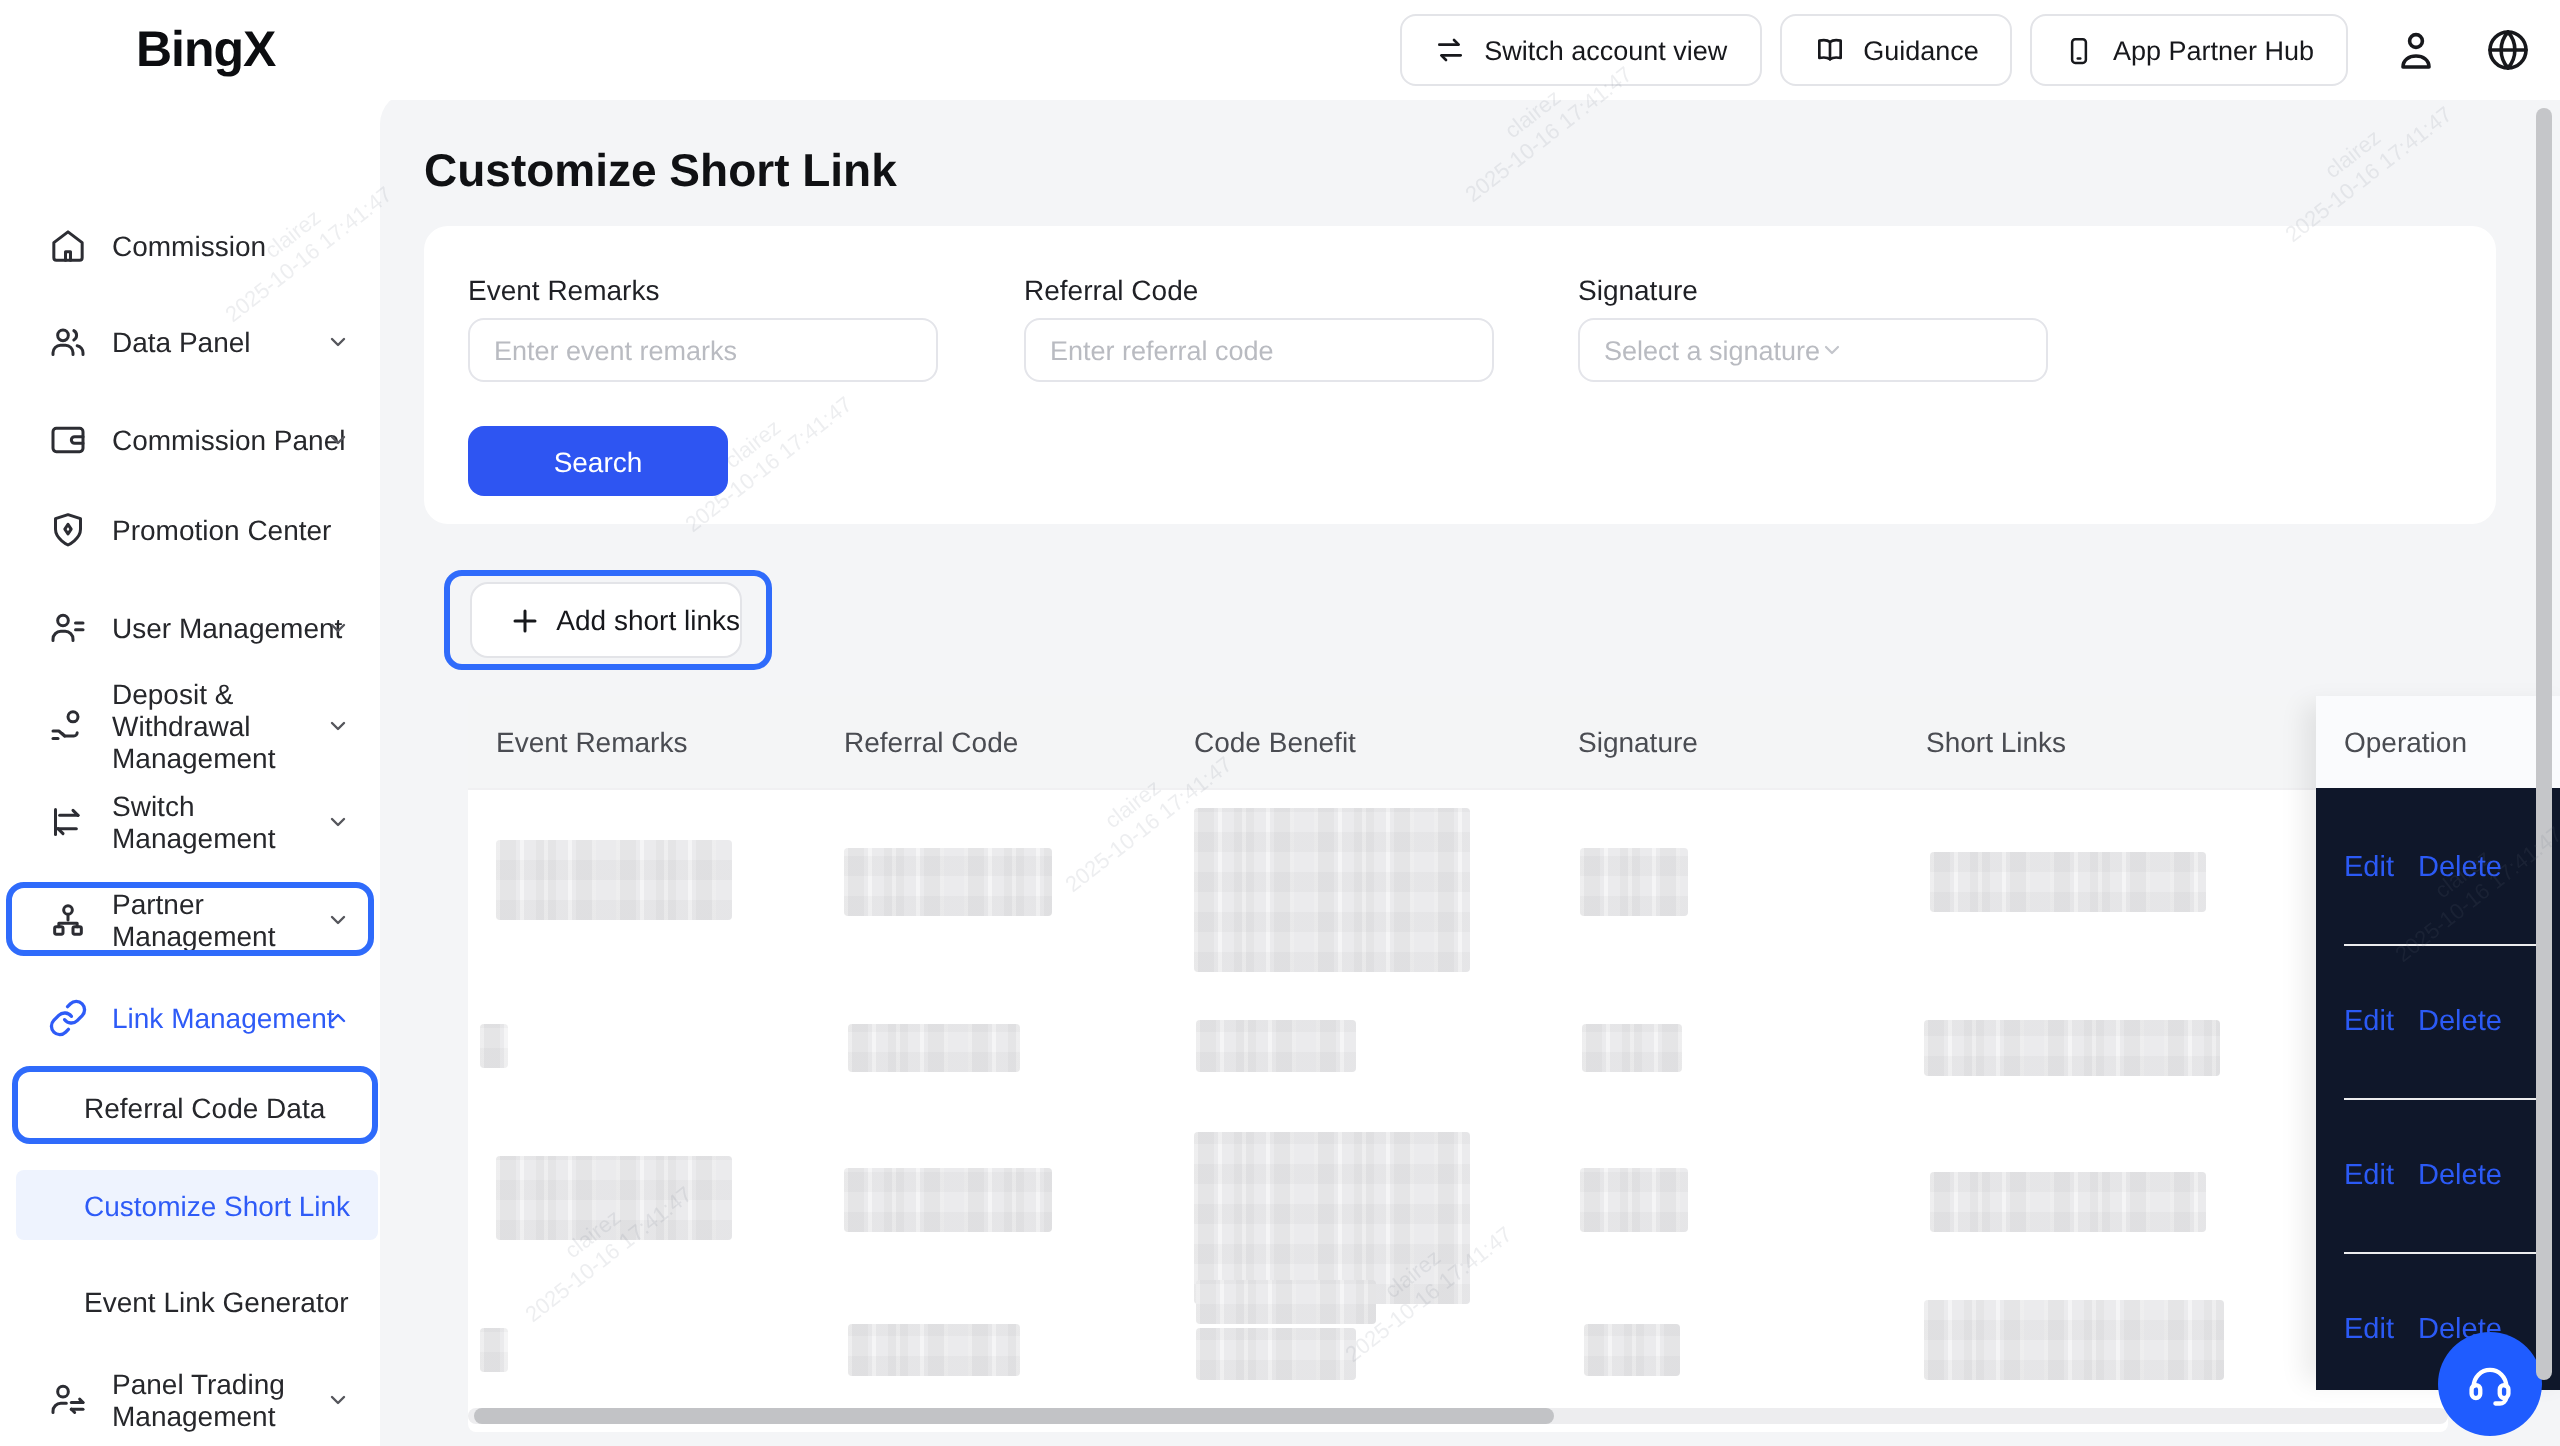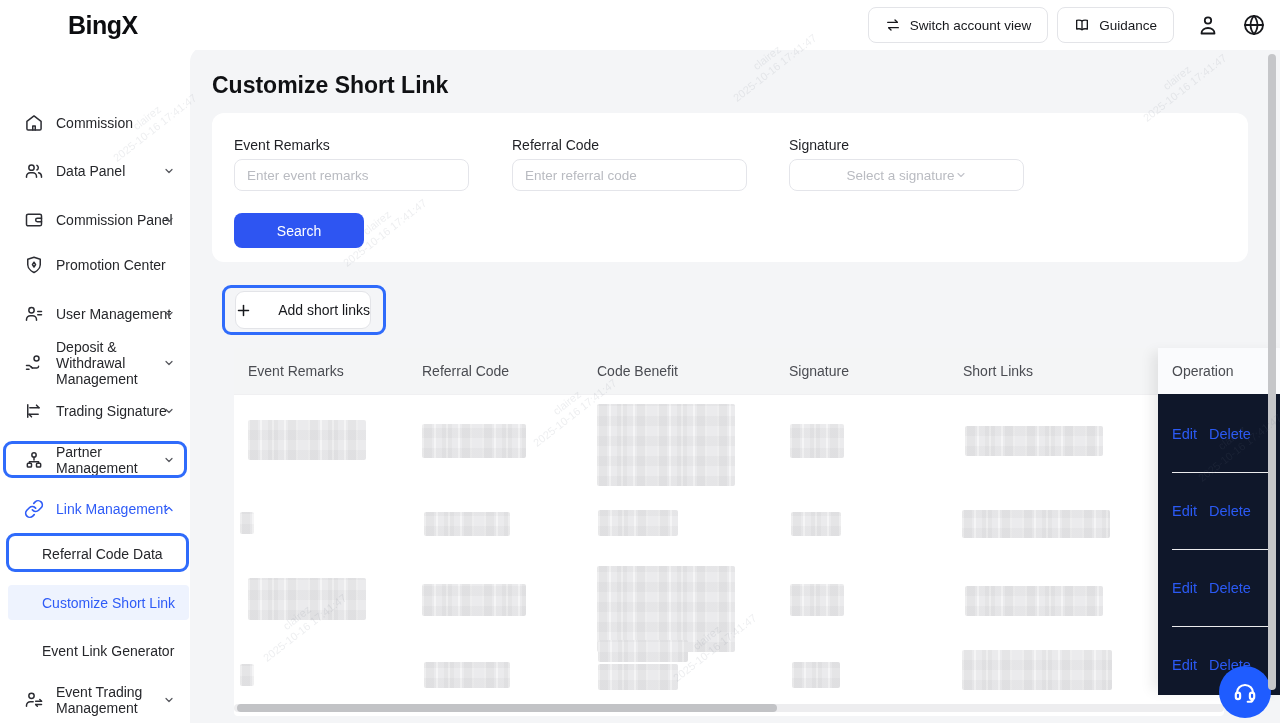--- a/index.html
+++ b/index.html
@@ -33,27 +33,27 @@
   .content{position:absolute;left:190px;top:46px;width:1090px;height:677px;background:#f4f5f7;
     border-top-left-radius:16px;overflow:hidden;z-index:10;}
   .page-title{position:absolute;left:22px;top:26px;font-size:23px;font-weight:800;color:#101114;}
 
   .filter-card{position:absolute;left:22px;top:67px;width:1036px;height:149px;background:#fff;border-radius:12px;}
   .f-label{position:absolute;top:24px;font-size:14px;color:#1f2025;}
   .f-input{position:absolute;top:46px;width:235px;height:32px;border:1px solid #e4e5ea;border-radius:8px;
     padding:0 12px;font-size:13.5px;color:#1b1c20;background:#fff;outline:none;font-family:inherit;}
   .f-input::placeholder{color:#b9bbc1;}
   .f-select{position:absolute;top:46px;width:235px;height:32px;border:1px solid #e4e5ea;border-radius:8px;
-    background:#fff;display:flex;align-items:center;justify-content:center;padding:0 12px;cursor:pointer;}
+    background:#fff;display:flex;align-items:center;justify-content:flex-start;padding:0 12px;cursor:pointer;}
   .f-select .ph{font-size:13.5px;color:#b9bbc1;}
   .search-btn{position:absolute;left:22px;top:100px;width:130px;height:35px;background:#2E55F2;border:none;
     border-radius:8px;color:#fff;font-size:14px;font-family:inherit;cursor:pointer;}
 
   .add-btn{position:absolute;left:45px;top:245px;width:136px;height:38px;background:#fff;border:1px solid #e3e4e8;
-    border-radius:9px;display:flex;align-items:center;justify-content:space-between;gap:8px;font-size:14px;color:#17181c;cursor:pointer;}
+    border-radius:9px;display:flex;align-items:center;justify-content:flex-end;gap:8px;font-size:14px;color:#17181c;cursor:pointer;}
 
   .tbl-head{position:absolute;left:44px;top:302px;width:990px;height:46px;background:#f4f5f6;border-radius:4px 4px 0 0;}
   .th{position:absolute;top:0;height:46px;display:flex;align-items:center;font-size:14px;color:#4a4c52;}
   .tbl-body{position:absolute;left:44px;top:348px;width:990px;height:322px;background:#fff;border-radius:0 0 4px 4px;}
   .tbl-body .head-line{position:absolute;left:0;top:0;width:990px;height:1px;background:#f0f0f2;}
   .blk{position:absolute;border-radius:2px;background-color:#ebebed;
     background-image:
       repeating-linear-gradient(90deg,rgba(0,0,0,.028) 0 10px,transparent 10px 20px),
       repeating-linear-gradient(0deg,rgba(0,0,0,.022) 0 10px,transparent 10px 20px),
       repeating-linear-gradient(90deg,rgba(255,255,255,.5) 0 2px,transparent 2px 12px);}
@@ -96,20 +96,29 @@
     </button>
     <button class="tb-btn">
       <span>
         <svg width="16" height="16" viewBox="0 0 24 24" fill="none" stroke="currentColor" stroke-width="2" stroke-linecap="round" stroke-linejoin="round">
             <path d="M12 6c-2-1.6-5-1.6-8-1v13c3-.6 6-.6 8 1 2-1.6 5-1.6 8-1V5c-3-.6-6-.6-8 1z"></path>
             <path d="M12 6v13"></path>
           </svg>
       </span>
       <span>Guidance</span>
     </button>
+    <button class="tb-btn">
+      <span>
+        <svg width="15" height="15" viewBox="0 0 24 24" fill="none" stroke="currentColor" stroke-width="2" stroke-linecap="round" stroke-linejoin="round">
+            <rect x="6.5" y="2.5" width="11" height="19" rx="2.5"></rect>
+            <path d="M11 18h2"></path>
+          </svg>
+      </span>
+      <span>App Partner Hub</span>
+    </button>
     <span class="tb-icon-btn">
       <svg width="24" height="24" viewBox="0 0 24 24" fill="none" stroke="currentColor" stroke-width="1.8" stroke-linecap="round" stroke-linejoin="round">
           <circle cx="12" cy="7.5" r="3.2"></circle>
           <path d="M5.5 20.5c0-3.5 3-5.5 6.5-5.5s6.5 2 6.5 5.5z"></path>
         </svg>
     </span>
     <span class="tb-icon-btn">
       <svg width="24" height="24" viewBox="0 0 24 24" fill="none" stroke="currentColor" stroke-width="1.8" stroke-linecap="round" stroke-linejoin="round">
           <circle cx="12" cy="12" r="9"></circle>
           <path d="M3 12h18"></path>
@@ -211,21 +220,21 @@
   <div class="nav-item" style="top:345px;height:32px;">
     <span class="nico">
         <svg width="20" height="20" viewBox="0 0 24 24" fill="none" stroke="currentColor" stroke-width="1.8" stroke-linecap="round" stroke-linejoin="round">
           <path d="M7 8h11"></path>
           <path d="m15 5 3 3"></path>
           <path d="M17 16H6"></path>
           <path d="m9 19-3-3"></path>
           <path d="M4.5 4.5v15"></path>
         </svg>
       </span>
-    <span class="nlabel">Trading Signature</span>
+    <span class="nlabel">Switch Management</span>
     <span class="chev">
         <svg width="12" height="12" viewBox="0 0 24 24" fill="none" stroke="currentColor" stroke-width="2.4" stroke-linecap="round" stroke-linejoin="round">
           <polyline points="6 9 12 15 18 9"></polyline>
         </svg>
       </span>
   </div>
 
   <div class="nav-item" style="top:394px;height:32px;">
     <span class="nico">
         <svg width="20" height="20" viewBox="0 0 24 24" fill="none" stroke="currentColor" stroke-width="1.8" stroke-linecap="round" stroke-linejoin="round">
@@ -276,21 +285,21 @@
     <span class="nico">
         <svg width="20" height="20" viewBox="0 0 24 24" fill="none" stroke="currentColor" stroke-width="1.8" stroke-linecap="round" stroke-linejoin="round">
           <circle cx="9" cy="7" r="3.2"></circle>
           <path d="M3 19.5v-.8a4.7 4.7 0 0 1 4.7-4.7H11"></path>
           <path d="M14 13.5h7"></path>
           <path d="m19 11.5 2 2"></path>
           <path d="M21 17.5h-7"></path>
           <path d="m16 19.5-2-2"></path>
         </svg>
       </span>
-    <span class="nlabel">Event Trading Management</span>
+    <span class="nlabel">Panel Trading Management</span>
     <span class="chev">
         <svg width="12" height="12" viewBox="0 0 24 24" fill="none" stroke="currentColor" stroke-width="2.4" stroke-linecap="round" stroke-linejoin="round">
           <polyline points="6 9 12 15 18 9"></polyline>
         </svg>
       </span>
   </div>
 
   <div class="anno" style="left:3px;top:391px;width:184px;height:37px;"></div>
   <div class="anno" style="left:6px;top:483px;width:183px;height:39px;"></div>
 </nav>

